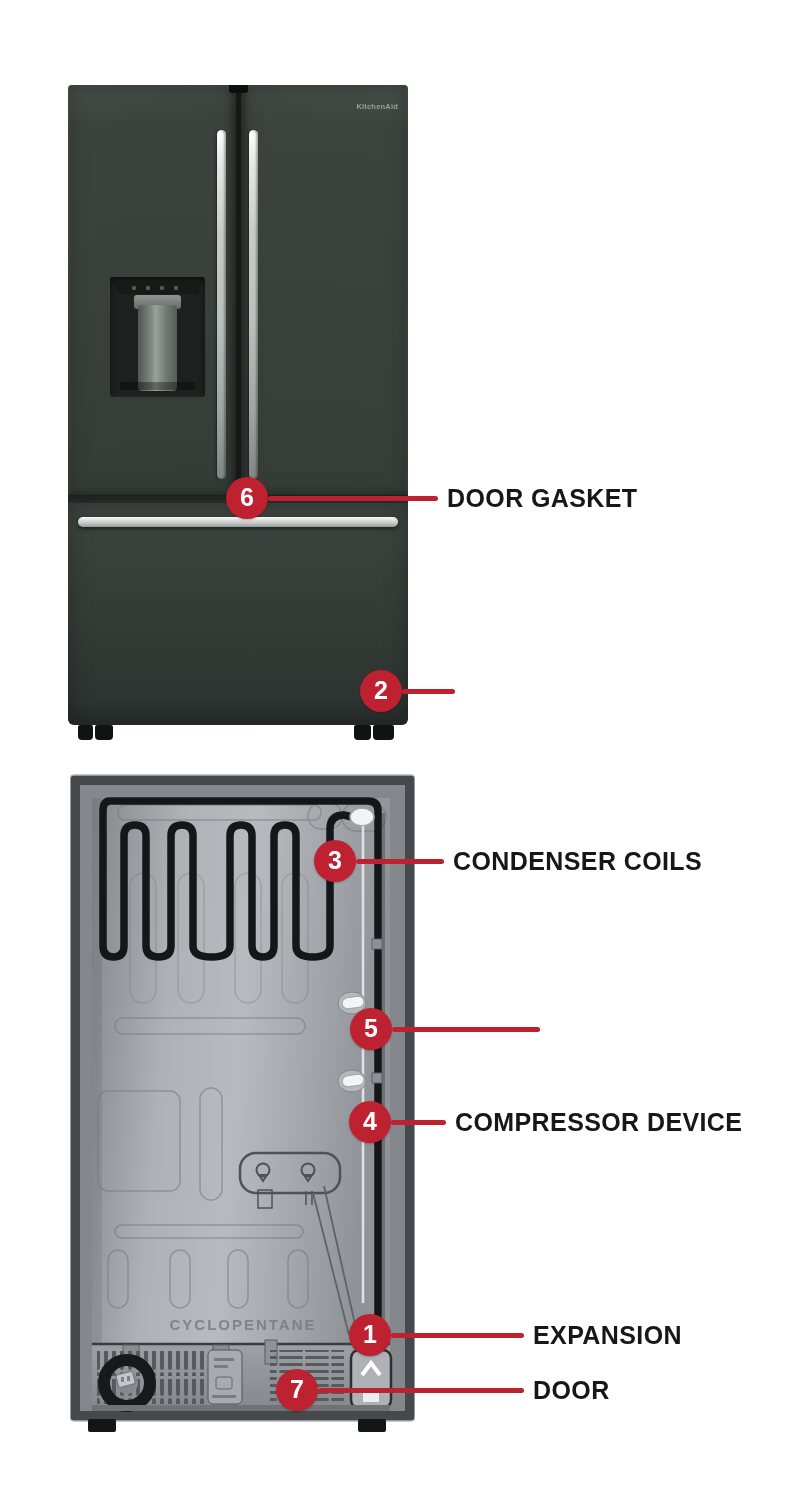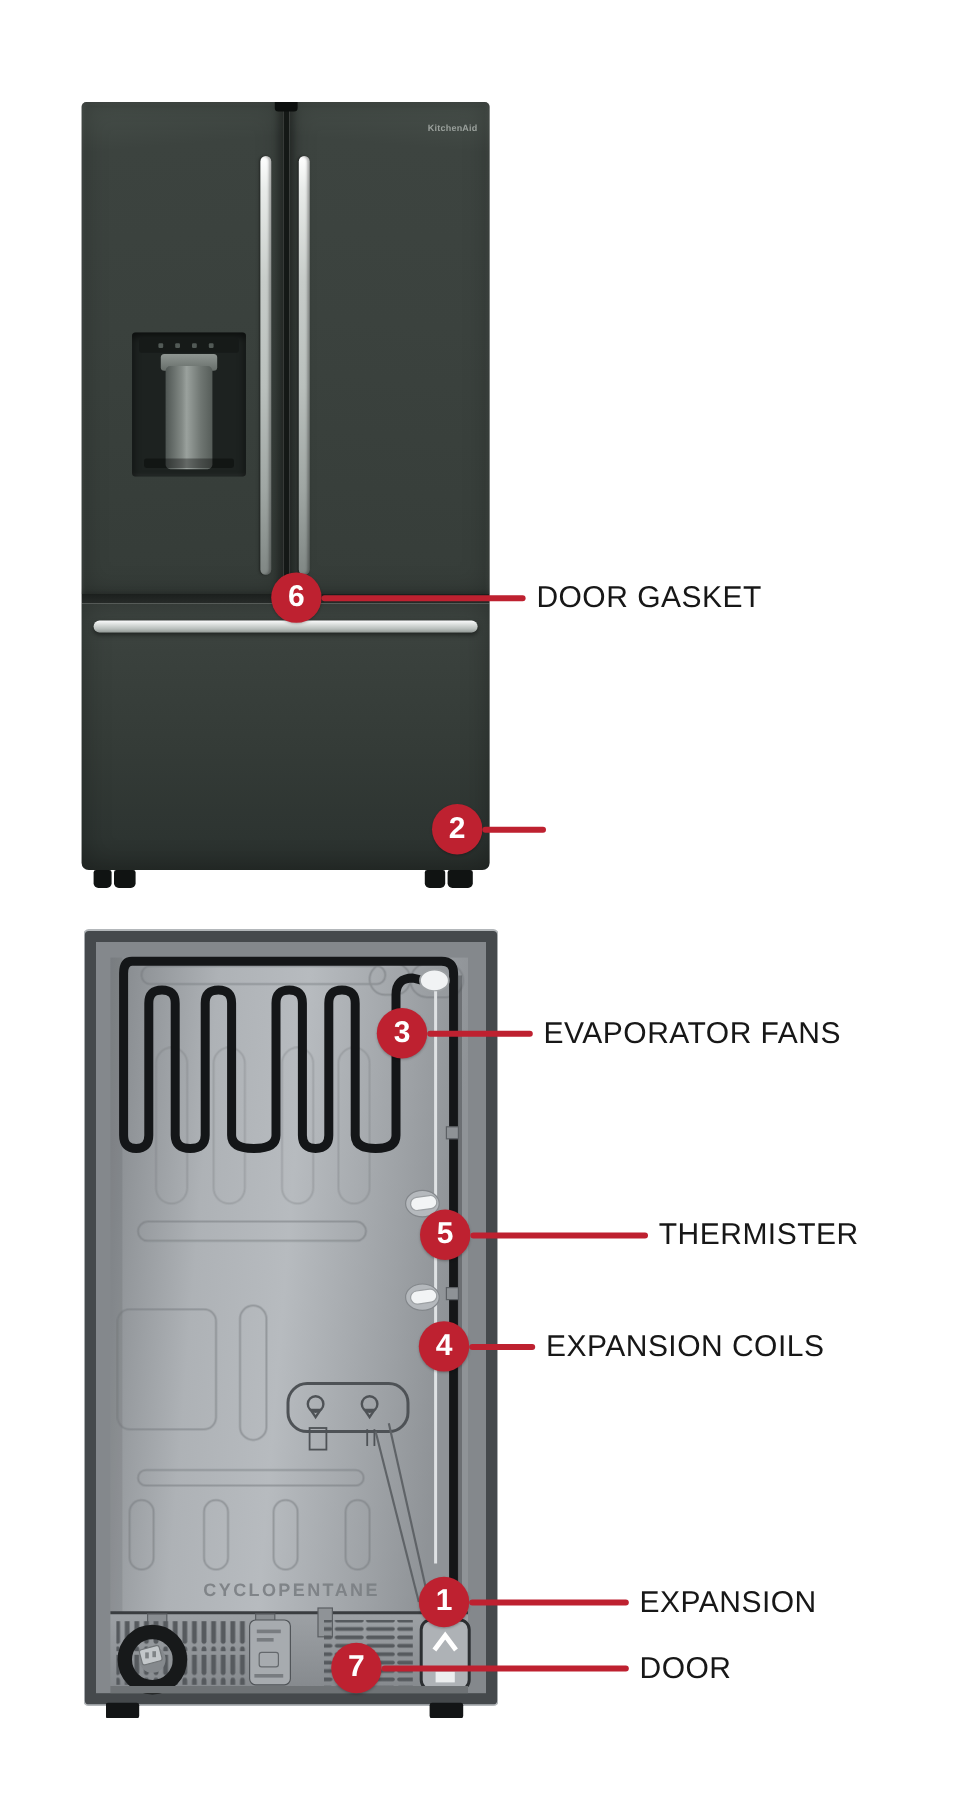--- a/index.html
+++ b/index.html
@@ -7,21 +7,21 @@
         font-family:"Liberation Sans",sans-serif;}
   .abs{position:absolute;}
 
   
   .callout{position:absolute;display:flex;align-items:center;z-index:6;}
   .dot{width:42px;height:42px;border-radius:50%;background:#BE2130;display:flex;
        align-items:center;justify-content:center;flex:0 0 auto;
        box-shadow:0 1px 2px rgba(0,0,0,.25);}
   .dot span{color:#ffffff;font-size:25px;font-weight:bold;transform:translateY(-1px);}
   .lead{height:5px;background:#BE2130;border-radius:3px;flex:0 0 auto;}
-  .lab{margin-left:9px;font-weight:normal;font-size:25px;letter-spacing:.4px;
+  .lab{margin-left:9px;font-weight:bold;font-size:25px;letter-spacing:.4px;
        color:#171717;white-space:nowrap;}
 
   
   .front{left:68px;top:85px;width:320px;height:655px;}
   .door-l{left:0;top:0;width:168px;height:410px;border-radius:4px 0 0 0;
     background:linear-gradient(175deg,#474f4a 0%,#3c433f 10%,#3a413d 45%,#353c38 100%);
     box-shadow:inset 0 0 22px rgba(0,0,0,.25), inset 2px 2px 3px rgba(255,255,255,.06),
                inset -4px 0 6px rgba(0,0,0,.3);}
   .door-r{left:173px;top:0;width:167px;height:410px;border-radius:0 4px 0 0;
     background:linear-gradient(185deg,#48504b 0%,#3d4440 10%,#3b423e 45%,#363d39 100%);
@@ -220,37 +220,36 @@
         <span>2</span>
       </div>
     <div class="lead" style="width:53px"></div>
   </div>
 
   <div class="callout" style="left:314px;top:840px">
     <div class="dot">
         <span>3</span>
       </div>
     <div class="lead" style="width:88px"></div>
-    <div class="lab">EVAPORATOR FANS</div>
+    <div class="lab">CONDENSER COILS</div>
   </div>
 
   <div class="callout" style="left:350px;top:1008px">
     <div class="dot">
         <span>5</span>
       </div>
     <div class="lead" style="width:148px"></div>
-    <div class="lab">THERMISTER</div>
   </div>
 
   <div class="callout" style="left:349px;top:1101px">
     <div class="dot">
         <span>4</span>
       </div>
     <div class="lead" style="width:55px"></div>
-    <div class="lab">EXPANSION COILS</div>
+    <div class="lab">COMPRESSOR DEVICE</div>
   </div>
 
   <div class="callout" style="left:349px;top:1314px">
     <div class="dot">
         <span>1</span>
       </div>
     <div class="lead" style="width:133px"></div>
     <div class="lab">EXPANSION</div>
   </div>
 

